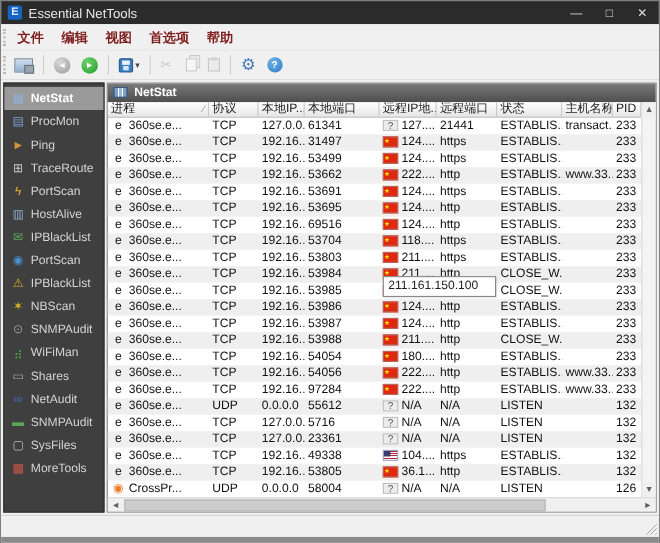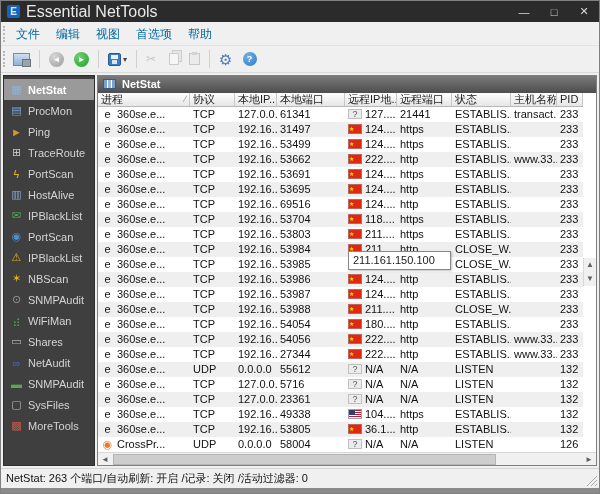--- a/index.html
+++ b/index.html
@@ -3,29 +3,29 @@
 <meta charset="utf-8">
 <style>
   * { margin:0; padding:0; box-sizing:border-box; }
   html,body { width:600px; height:494px; font-family:"Liberation Sans","DejaVu Sans",sans-serif; background:#d4d4d4; }
   .window { position:relative; width:600px; height:494px; border:1px solid #7f7f7f; background:#f0f0f0; overflow:hidden; }
 
   
   .titlebar { height:21px; background:#2b2b2b; display:flex; align-items:center; }
   .titlebar .logo { width:13px; height:13px; margin:0 6px 0 6px; background:#1565c0; border-radius:2px;
                     color:#dce9f7; font-size:10px; font-weight:bold; text-align:center; line-height:13px; }
-  .titlebar .title { color:#e8e8e8; font-size:16px; flex:1; white-space:nowrap; }
+  .titlebar .title { color:#e8e8e8; font-size:12px; flex:1; white-space:nowrap; }
   .win-controls { display:flex; height:100%; }
   .win-btn { width:30px; height:100%; color:#d8d8d8; font-size:11px; display:flex; align-items:center; justify-content:center; }
 
   
   .menubar { height:24px; background:#f0f0f0; display:flex; align-items:center; border-bottom:1px solid #e2e2e2; }
   .grip { width:5px; height:16px; margin-left:2px; border-left:2px dotted #b8b8b8; }
   .menu-items { display:flex; }
-  .menu-item { padding:0 8px; font-size:12px; color:#0369a1; line-height:22px; }
+  .menu-item { padding:0 8px; font-size:12px; color:#7f1d1d; line-height:22px;font-weight:bold; }
 
   
   .toolbar { height:27px; background:#f0f0f0; display:flex; align-items:center; border-bottom:1px solid #dadada; }
   .toolbar-items { display:flex; align-items:center; }
   .tb-btn { display:flex; align-items:center; padding:2px 4px; margin:0 1px; }
   .tb-btn.disabled { opacity:.5; }
   .tb-sep { width:1px; height:18px; background:#d0d0d0; margin:0 4px; }
   .tb-caret { font-size:8px; color:#444; margin-left:2px; }
   .ic { display:inline-block; text-align:center; }
   .ic-netmon { width:17px; height:13px; border:1px solid #7a8a9a; background:linear-gradient(180deg,#cfe0f0,#8fb0d4); position:relative; }
@@ -49,21 +49,21 @@
   .sb-item { height:21px; display:flex; align-items:center; padding-left:5px; color:#d4d4d4; font-size:11px; }
   .sb-item.selected { background:#9a9a9a; color:#ffffff; font-weight:bold; }
   .sb-ic { width:15px; margin-right:4px; font-size:11px; text-align:center; flex:0 0 15px; }
 
   .content-gap { width:2px; }
   .panel { flex:1; height:391px; border:1px solid #808080; background:#ffffff; position:relative; display:flex; flex-direction:column; }
   .panel-header { height:18px; background:linear-gradient(180deg,#7a7a7a,#4d4d4d); display:flex; align-items:center; padding-left:5px; }
   .ph-icon { width:13px; height:10px; border:1px solid #3a5a80; background:linear-gradient(90deg,#7aa0cc 0 3px,#fff 3px 4px,#9ab8dc 4px 7px,#fff 7px 8px,#7aa0cc 8px); margin-right:6px; }
   .panel-title { color:#ffffff; font-size:11px; font-weight:bold; }
 
-  .table-wrap { flex:1; display:flex;align-items:center; }
+  .table-wrap { flex:1; display:flex; }
   .table-cols { width:485px; }
   .table-header { height:14px; display:flex; background:linear-gradient(180deg,#ffffff,#e6e6e6); border-bottom:1px solid #b8b8b8; }
   .th { font-size:11px; color:#222; line-height:13px; padding-left:3px; border-right:1px solid #c8c8c8; white-space:nowrap; overflow:hidden; display:flex; align-items:center; }
   .th .sort { margin-left:auto; margin-right:3px; color:#909090; font-size:9px; }
   .col0{width:92px}.col1{width:45px}.col2{width:42px}.col3{width:68px}.col4{width:52px}.col5{width:55px}.col6{width:59px}.col7{width:46px}.col8{width:26px}
 
   .table-body { }
   .tr { height:15px; display:flex; align-items:center; font-size:11px; color:#111; }
   .tr:nth-child(even) { background:#efefef; }
   .td { padding-left:3px; white-space:nowrap; overflow:hidden; height:15px; line-height:15px; }
@@ -541,21 +541,21 @@
                 <div class="td col7">www.33...</div>
                 <div class="td col8">233</div>
               </div>
               <div class="tr">
                 <div class="td col0 cell-ico">
                   <span class="pic pic-360se">e</span>
                   <span>360se.e...</span>
                 </div>
                 <div class="td col1">TCP</div>
                 <div class="td col2">192.16...</div>
-                <div class="td col3">27344</div>
+                <div class="td col3">97284</div>
                 <div class="td col4 cell-ico">
                   <span class="flag flag-cn"></span>
                   <span>222....</span>
                 </div>
                 <div class="td col5">http</div>
                 <div class="td col6">ESTABLIS...</div>
                 <div class="td col7">www.33...</div>
                 <div class="td col8">233</div>
               </div>
               <div class="tr">
@@ -669,20 +669,19 @@
       </div>
       <div class="hscroll">
         <div class="hs-left">◄</div>
         <div class="hs-thumb"></div>
         <div class="hs-right">►</div>
       </div>
     </div>
   </div>
 
   <div class="statusbar">
-    <div class="status-text">NetStat: 263 个端口/自动刷新: 开启 /记录: 关闭 /活动过滤器: 0</div>
     <div class="resize-grip"></div>
   </div>
   <div class="bottom-edge"></div>
 
   <div class="tooltip">211.161.150.100</div>
 
 </div>
 
 </body></html>

